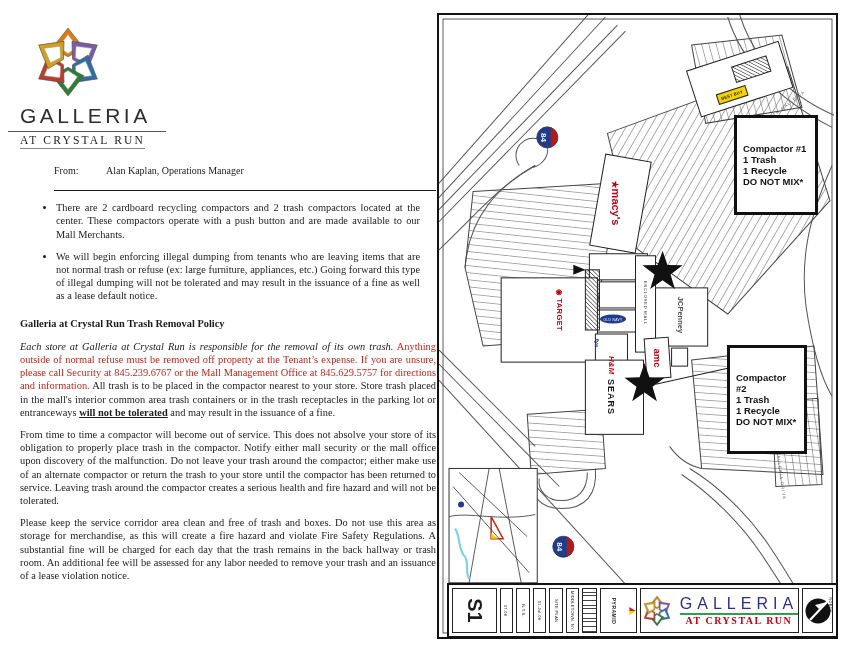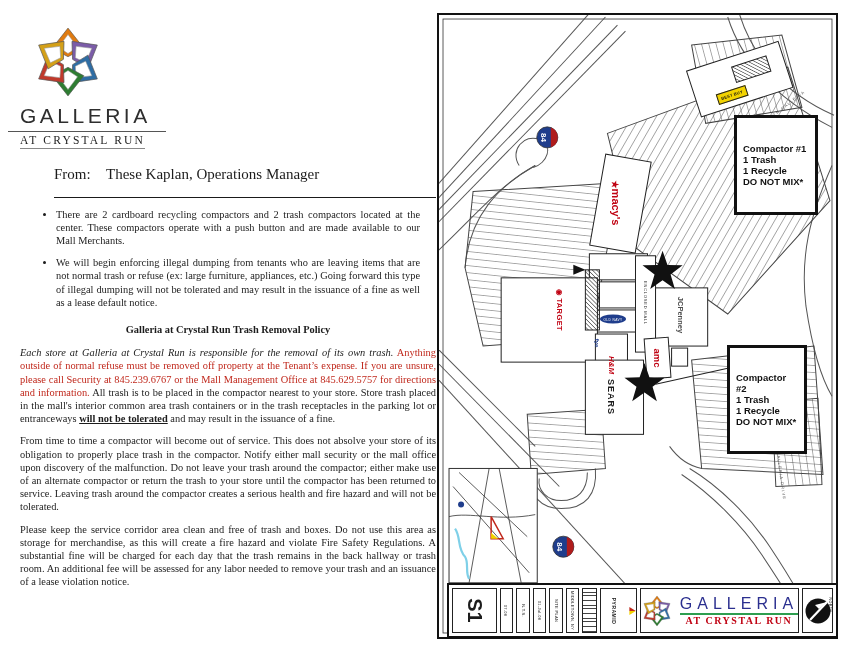--- a/index.html
+++ b/index.html
@@ -5,30 +5,30 @@
   html,body{margin:0;padding:0;background:#fff;}
   .page{position:relative;width:841px;height:650px;background:#fff;overflow:hidden;
         font-family:"Liberation Serif",serif;color:#1c1c1c;}
 
   
   .memo{position:absolute;left:20px;top:26px;width:416px;font-size:10.4px;line-height:1.27;text-align:justify;}
   .logo-wrap{margin-left:12px;}
   .brand{font-family:"Liberation Sans",sans-serif;font-size:21px;letter-spacing:3.5px;color:#2e2e2e;margin-top:2px;}
   .brand-line{border-top:1.6px solid #555;width:158px;margin:1px 0 1px -12px;}
   .brand-sub{font-size:11.5px;letter-spacing:2.2px;color:#222;border-bottom:1px solid #888;display:inline-block;padding-bottom:1px;}
-  .fields{margin:16px 0 0 34px;font-size:15px;}
+  .fields{margin:16px 0 0 34px;font-size:10px;}
   .frow{display:flex;margin-bottom:12px;}
   .flabel{width:52px;}
   .rule{border-top:1.8px solid #1a1a1a;margin:2px 0 10px 34px;width:382px;}
   .salut{font-family:"Liberation Sans",sans-serif;font-weight:bold;font-size:11px;margin:0 0 1px 0;text-align:left;}
   p.b{margin:0 0 9px 0;}
   .bu{font-weight:bold;text-decoration:underline;}
   ul.mbul{margin:0 16px 10px 22px;padding:0 0 0 14px;}
   ul.mbul li{margin-bottom:9px;}
-  .heading{font-weight:bold;margin:14px 0 10px 0;text-align:center;}
+  .heading{font-weight:bold;margin:14px 0 10px 0;text-align:left;}
   .lead-bi{font-weight:normal;font-style:italic;}
   .red{color:#c0281c;}
 
   
   .map-frame{position:absolute;left:437px;top:13px;width:397px;height:622px;border:2.5px solid #121212;background:#fff;}
   .map-frame svg.base{position:absolute;left:0;top:0;width:100%;height:100%;}
   .rlab{position:absolute;white-space:nowrap;font-family:"Liberation Sans",sans-serif;transform:translate(-50%,-50%) rotate(90deg);}
   .lab-macys{color:#c00313;font-weight:bold;font-size:11px;}
   .lab-macys .st{font-size:9px;}
   .lab-target{color:#c00313;font-weight:bold;font-size:7.5px;letter-spacing:.4px;}
@@ -106,21 +106,21 @@
         <use href="#pinwheel"></use>
       </svg>
     </div>
     <div class="brand">GALLERIA</div>
     <div class="brand-line"></div>
     <div class="brand-sub">AT CRYSTAL RUN</div>
 
     <div class="fields">
       <div class="frow">
         <span class="flabel">From:</span>
-        <span>These Kaplan, Operations Manager</span>
+        <span>Alan Kaplan, Operations Manager</span>
       </div>
     </div>
     <div class="rule"></div>
 
 
     <ul class="mbul">
       <li>There are 2 cardboard recycling compactors and 2 trash compactors located at the center.  These compactors operate with a push button and are made available to our Mall Merchants.</li>
       <li>We will begin enforcing illegal dumping from tenants who are leaving items that are not normal trash or refuse (ex: large furniture, appliances, etc.) Going forward this type of illegal dumping will not be tolerated and may result in the issuance of a fine as well as a lease default notice.</li>
     </ul>
 

